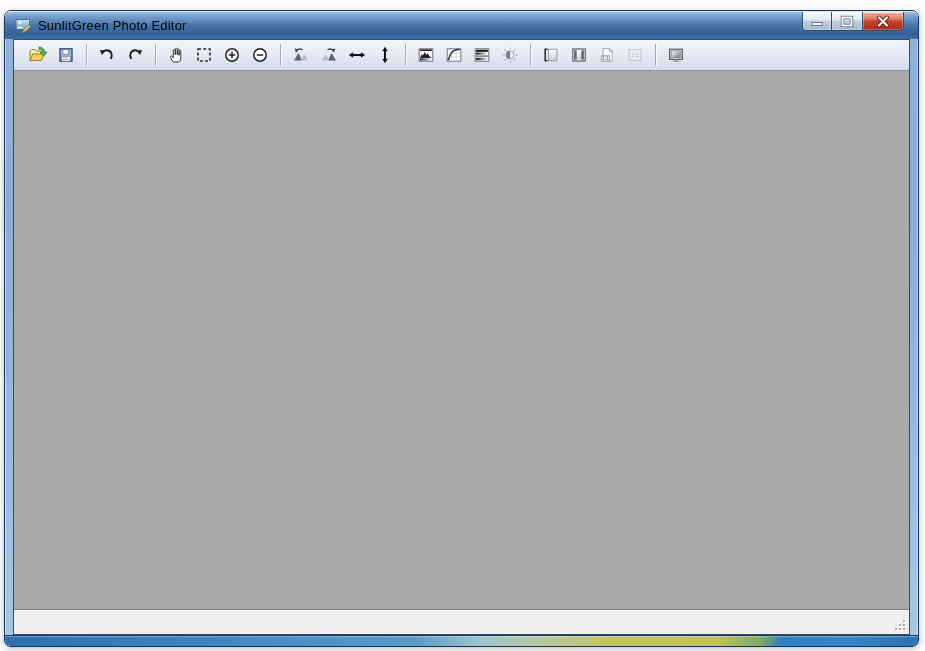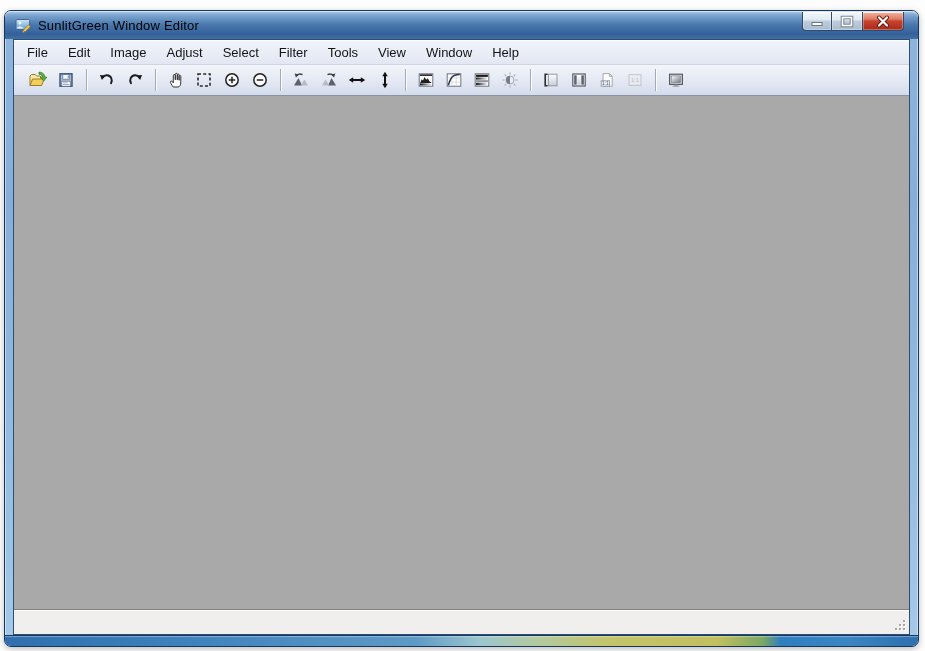--- a/index.html
+++ b/index.html
@@ -108,21 +108,21 @@
           <stop offset="0" stop-color="#cfe7f9"></stop>
             <stop offset="1" stop-color="#5b9bd6"></stop>
         </linearGradient>
       </defs>
       <rect x="1" y="2.5" width="13.5" height="10" rx="1" fill="url(#sky)" stroke="#46698f" stroke-width="1"></rect>
       <path d="M1.5 11.5 C4 8.5 6.5 9.5 9 11.5 Z" fill="#eaf5fc"></path>
       <circle cx="5" cy="6" r="1.4" fill="#fdf6cf"></circle>
       <polygon points="8.2,13.2 13.6,7.8 15.4,9.6 10,15" fill="#f2c24a" stroke="#8d6a1c" stroke-width="0.6"></polygon>
       <polygon points="8.2,13.2 10,15 7.4,15.6" fill="#e7c9a8" stroke="#8d6a1c" stroke-width="0.5"></polygon>
     </svg>
-    <span class="title-text">SunlitGreen Window Editor</span>
+    <span class="title-text">SunlitGreen Photo Editor</span>
 
     <div class="caption-buttons">
       <div class="cap-btn min" title="Minimize">
         <svg width="14" height="12" viewBox="0 0 14 12">
           <rect x="2" y="7.5" width="10" height="3" fill="#ffffff" stroke="#5c6c7c" stroke-width="0.9"></rect>
         </svg>
       </div>
       <div class="cap-btn max" title="Maximize">
         <svg width="14" height="13" viewBox="0 0 14 13">
           <rect x="2.5" y="2.5" width="9" height="8" fill="none" stroke="#5c6c7c" stroke-width="3.4"></rect>
@@ -134,32 +134,20 @@
           <path d="M4 2.5 L12 10.5 M12 2.5 L4 10.5" stroke="#6e160c" stroke-width="4" stroke-linecap="round"></path>
           <path d="M4 2.5 L12 10.5 M12 2.5 L4 10.5" stroke="#ffffff" stroke-width="2.2" stroke-linecap="round"></path>
         </svg>
       </div>
     </div>
   </div>
 
   <div class="body-wrap">
     <div class="inner">
 
-      <div class="menubar">
-        <span class="menu-item">File</span>
-        <span class="menu-item">Edit</span>
-        <span class="menu-item">Image</span>
-        <span class="menu-item">Adjust</span>
-        <span class="menu-item">Select</span>
-        <span class="menu-item">Filter</span>
-        <span class="menu-item">Tools</span>
-        <span class="menu-item">View</span>
-        <span class="menu-item">Window</span>
-        <span class="menu-item">Help</span>
-      </div>
 
       <div class="toolbar">
         <svg width="0" height="0" style="position:absolute">
           <defs>
             <linearGradient id="bwgrad" x1="0" y1="0" x2="1" y2="0">
               <stop offset="0" stop-color="#121212"></stop>
                 <stop offset="1" stop-color="#ffffff"></stop>
             </linearGradient>
             <linearGradient id="pagegrad" x1="0" y1="0" x2="0" y2="1">
               <stop offset="0" stop-color="#ffffff"></stop>

